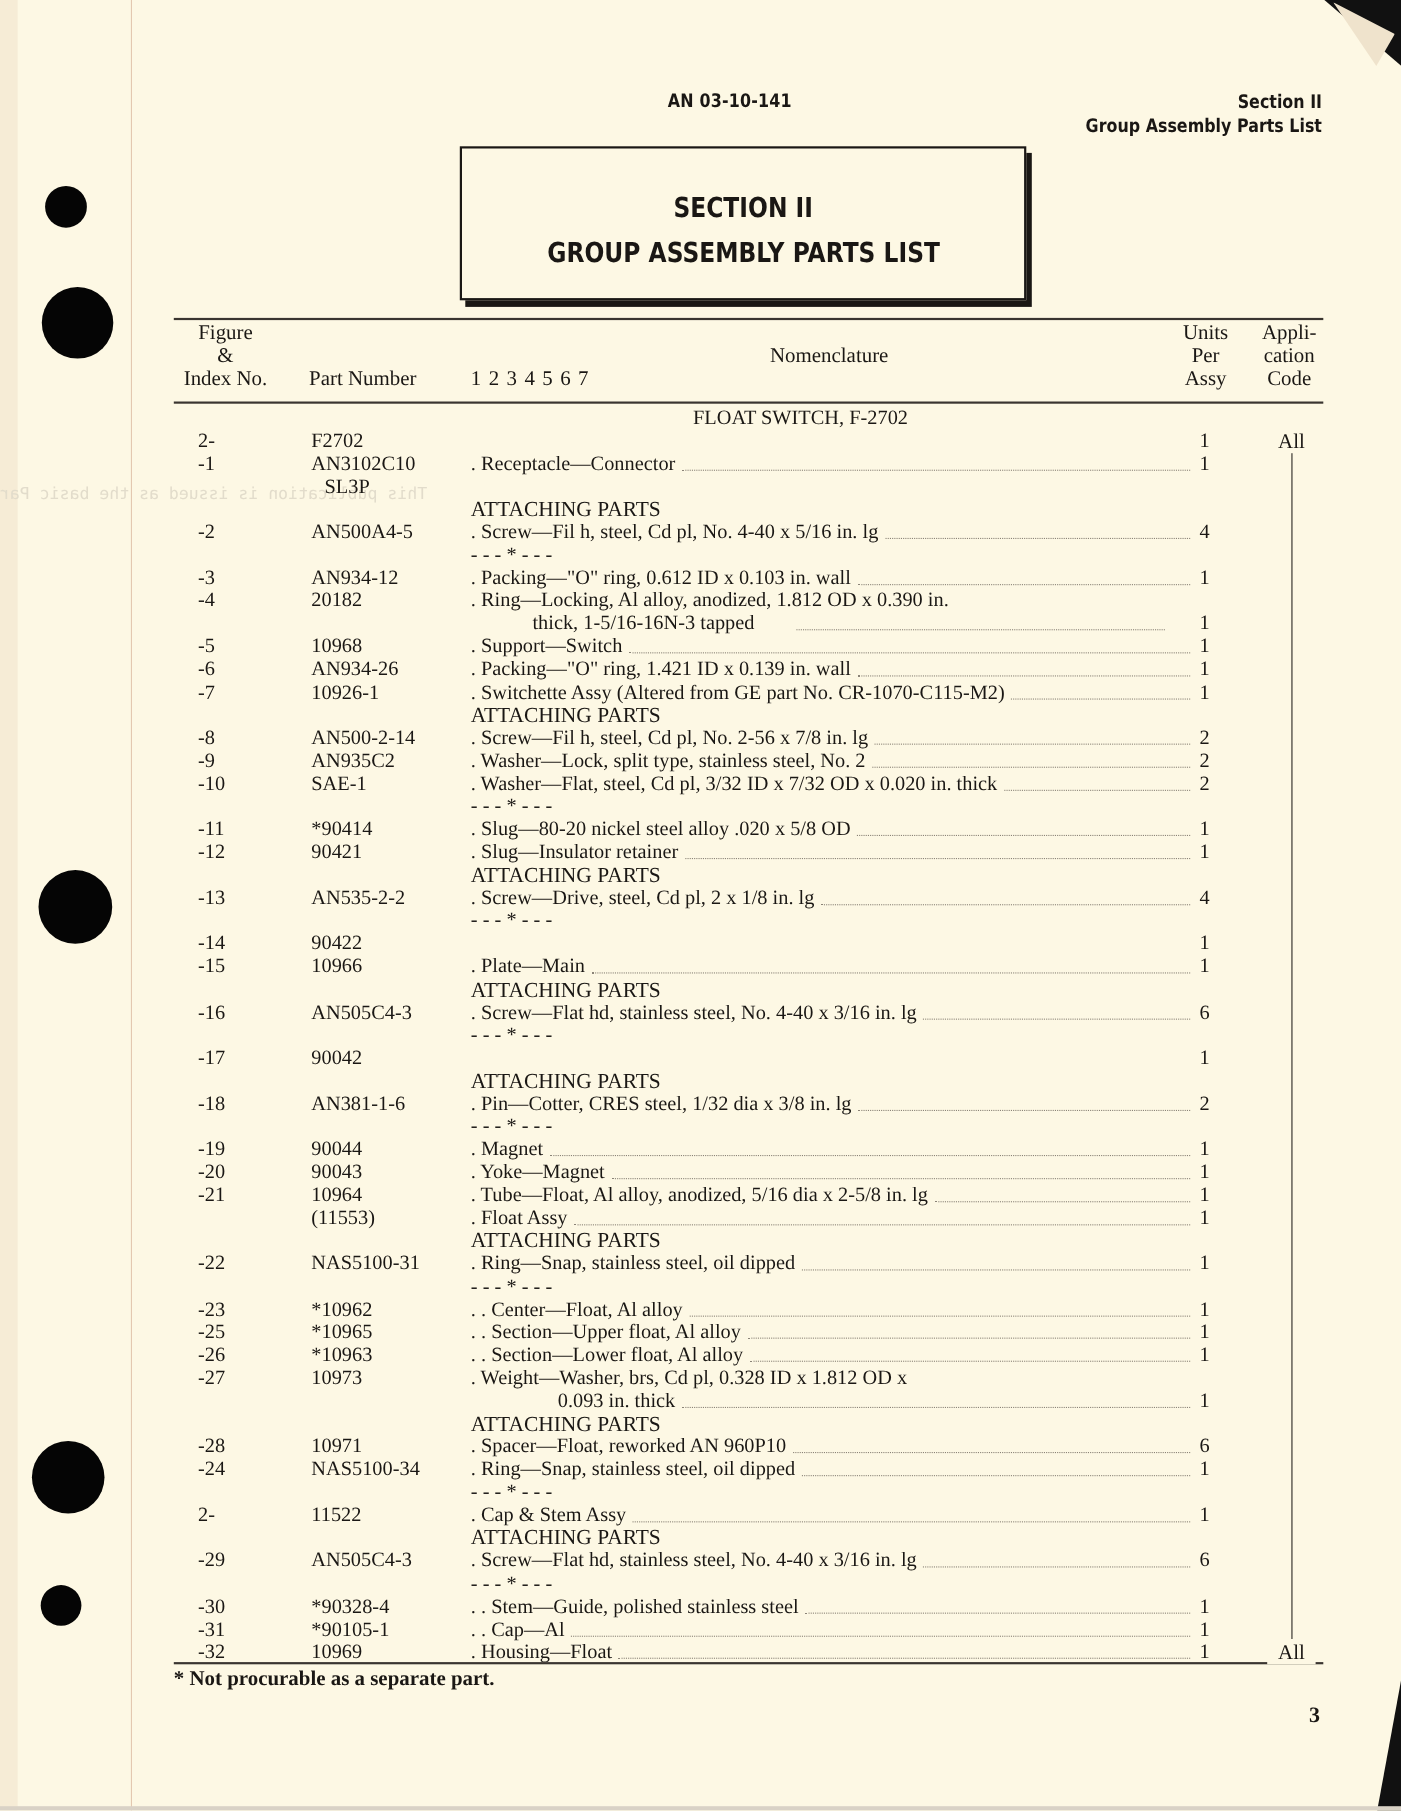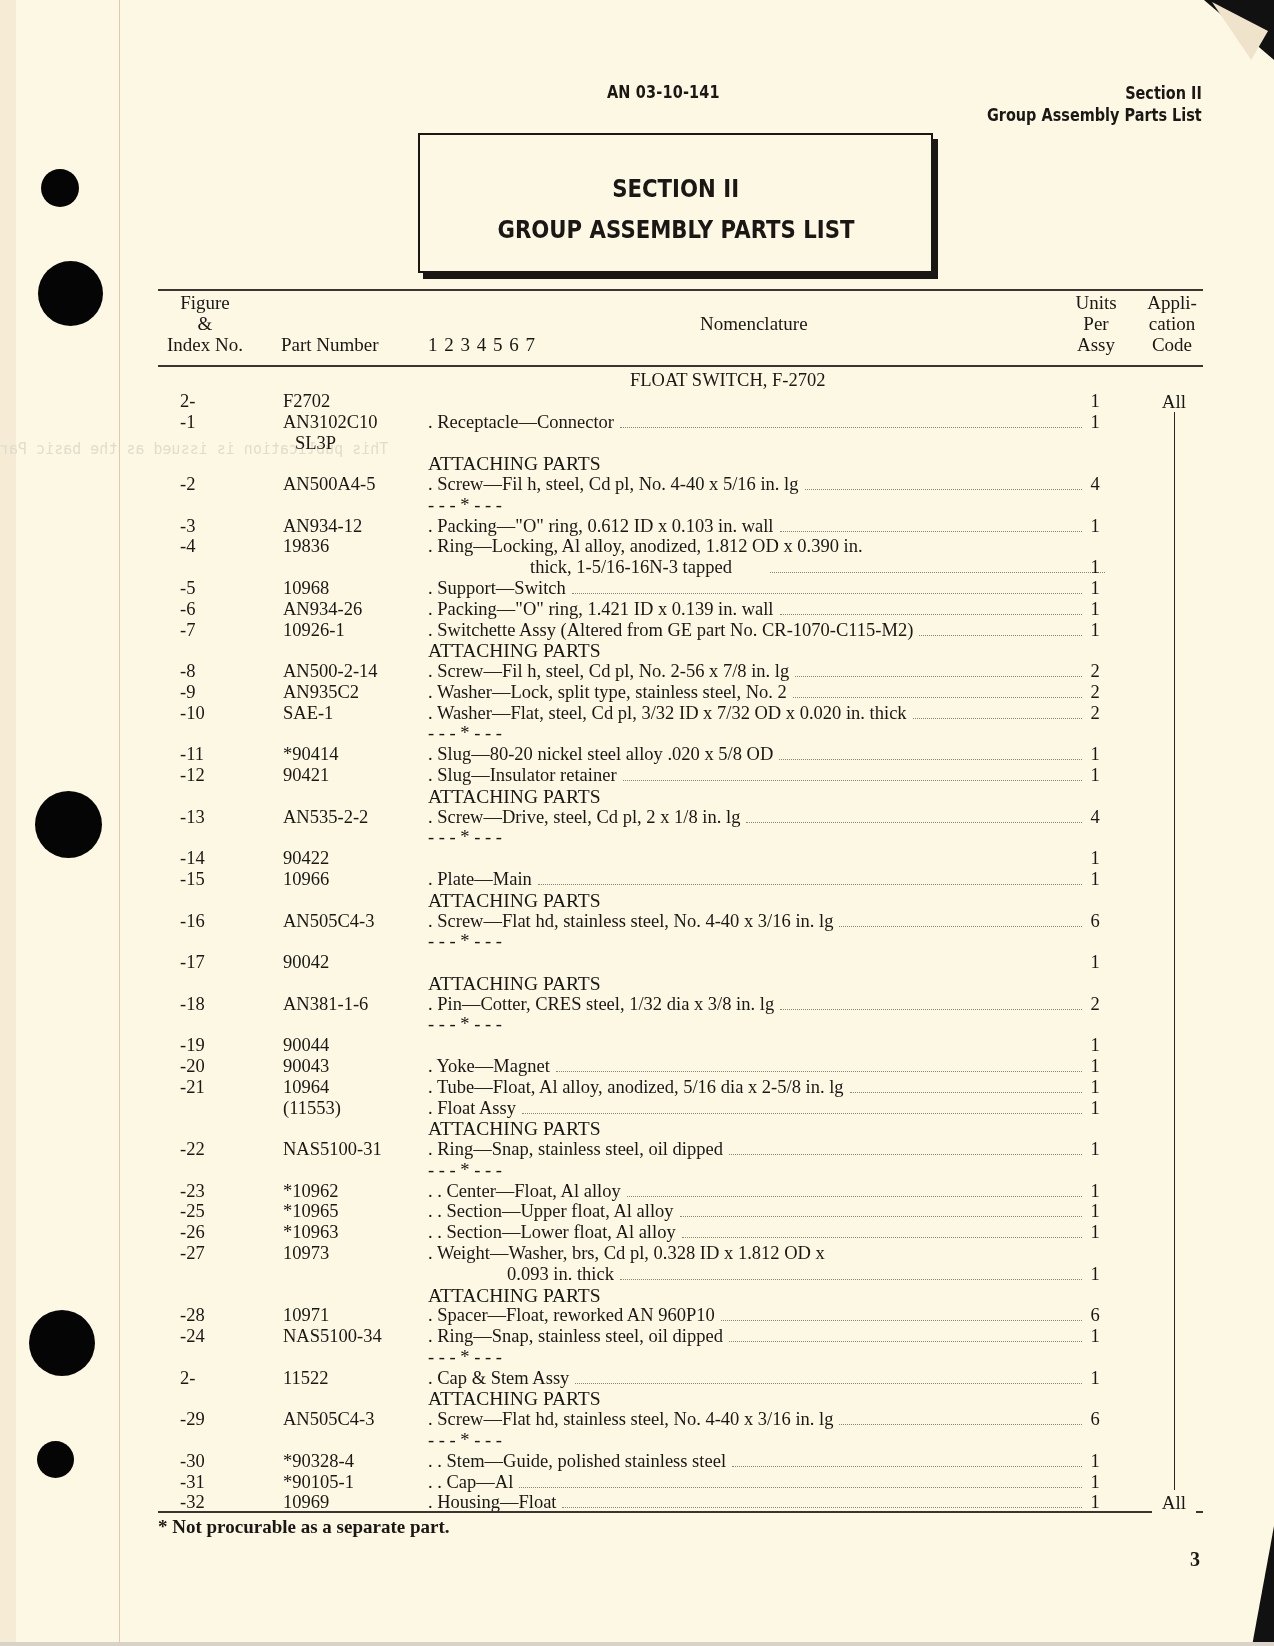--- a/index.html
+++ b/index.html
@@ -155,28 +155,28 @@
       <span class="idx">-3</span>
       <span class="pn">AN934-12</span>
       <span class="nom lead">
         <span class="txt">. Packing—"O" ring, 0.612 ID x 0.103 in. wall</span>
         <span class="dots"></span>
       </span>
       <span class="qty">1</span>
     </div>
     <div class="row" style="top: 536.46px;">
       <span class="idx">-4</span>
-      <span class="pn">19836</span>
+      <span class="pn">20182</span>
       <span class="nom"><span class="txt">. Ring—Locking, Al alloy, anodized, 1.812 OD x 0.390 in.</span></span>
       <span class="qty"></span>
     </div>
     <div class="row" style="top: 557.24px;">
       <span class="idx"></span>
       <span class="pn"></span>
-      <span class="nom lead" style="left: 530px; width: 581px; gap: 32px;">
+      <span class="nom lead" style="left: 484px; width: 581px; gap: 32px;">
         <span class="txt">thick, 1-5/16-16N-3 tapped</span>
         <span class="dots"></span>
       </span>
       <span class="qty">1</span>
     </div>
     <div class="row" style="top: 578.02px;">
       <span class="idx">-5</span>
       <span class="pn">10968</span>
       <span class="nom lead">
         <span class="txt">. Support—Switch</span>
@@ -337,20 +337,24 @@
     </div>
     <div class="row" style="top: 1014.4px;">
       <span class="idx"></span>
       <span class="pn"></span>
       <span class="nom"><span class="txt">- - - * - - -</span></span>
       <span class="qty"></span>
     </div>
     <div class="row" style="top: 1035.18px;">
       <span class="idx">-19</span>
       <span class="pn">90044</span>
+      <span class="nom lead">
+        <span class="txt">. Magnet</span>
+        <span class="dots"></span>
+      </span>
       <span class="qty">1</span>
     </div>
     <div class="row" style="top: 1055.96px;">
       <span class="idx">-20</span>
       <span class="pn">90043</span>
       <span class="nom lead">
         <span class="txt">. Yoke—Magnet</span>
         <span class="dots"></span>
       </span>
       <span class="qty">1</span>

